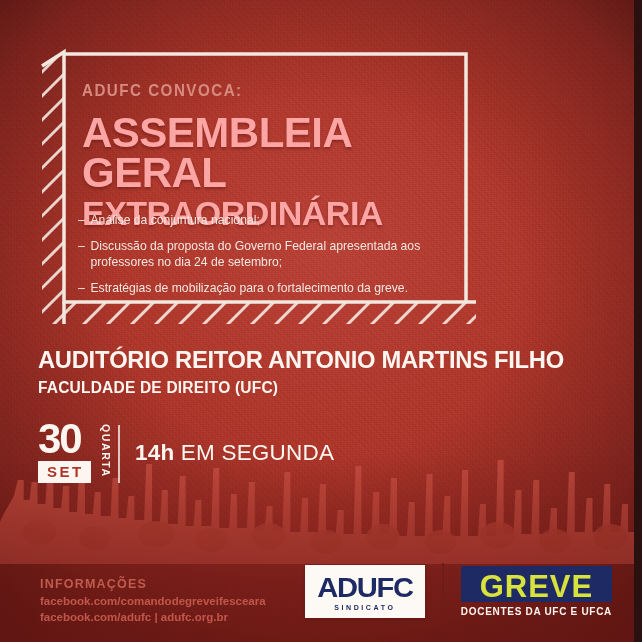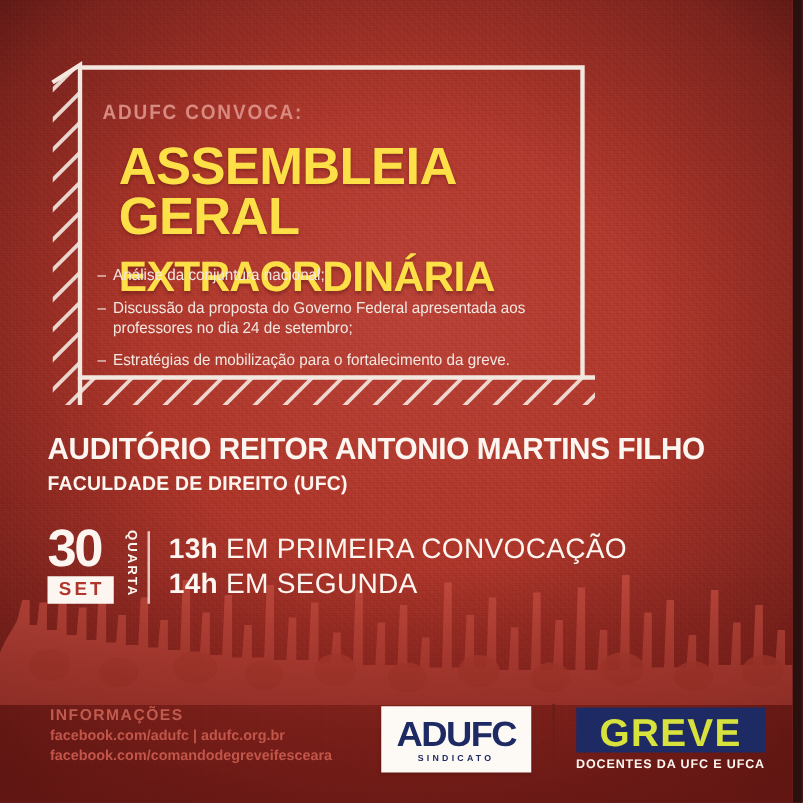--- a/index.html
+++ b/index.html
@@ -79,25 +79,25 @@
     color: #d98a80;
     font-size: 16.5px;
     font-weight: 700;
     letter-spacing: 1.6px;
     line-height: 1;
     margin: 0 0 14px 0;
     transform: scaleX(.92);
     transform-origin: left center;
   }
   .title-1, .title-2 {
-    color: #fde047;
+    color: #fca5a5;
     font-weight: 700;
     letter-spacing: -0.5px;
     line-height: .96;
-    margin: 13px;
+    margin: 0;
     text-shadow: 0 2px 3px rgba(60,8,8,.35);
   }
   .title-1 { font-size: 42px; }
   .title-2 { font-size: 34px; margin-top: 4px; }
 
   
   .bullets {
     position: absolute;
     left: 78px;
     top: 212px;
@@ -205,21 +205,21 @@
     font-weight: 400;
     letter-spacing: .2px;
     white-space: nowrap;
   }
   .time-row .hr { font-weight: 700; }
 
   
   .info {
     position: absolute;
     left: 40px;
-    bottom: 28px;
+    bottom: 16px;
     width: 280px;
   }
   .info-title {
     color: #c05b4e;
     font-size: 12.5px;
     font-weight: 700;
     letter-spacing: 1.2px;
     margin: 0 0 3px 0;
   }
   .info-line {
@@ -412,34 +412,30 @@
 
   <div class="schedule">
     <div class="datebox">
       <p class="date-day">30</p>
       <span class="date-mon">SET</span>
       <span class="date-weekday">QUARTA</span>
     </div>
     <div class="sched-divider"></div>
     <div class="times">
       <div class="time-row">
-        <span class="hr">13h</span>
-        <span>EM PRIMEIRA CONVOCAÇÃO</span>
-      </div>
-      <div class="time-row">
         <span class="hr">14h</span>
         <span>EM SEGUNDA</span>
       </div>
     </div>
   </div>
 
   <div class="info">
     <p class="info-title">INFORMAÇÕES</p>
+    <p class="info-line">facebook.com/comandodegreveifesceara</p>
     <p class="info-line">facebook.com/adufc | adufc.org.br</p>
-    <p class="info-line">facebook.com/comandodegreveifesceara</p>
   </div>
 
   <div class="logos">
     <div class="logo-adufc">
       <span class="mark">ADUFC</span>
       <span class="sub">SINDICATO</span>
     </div>
     <div class="logo-divider"></div>
     <div class="logo-greve">
       <span class="plate">

